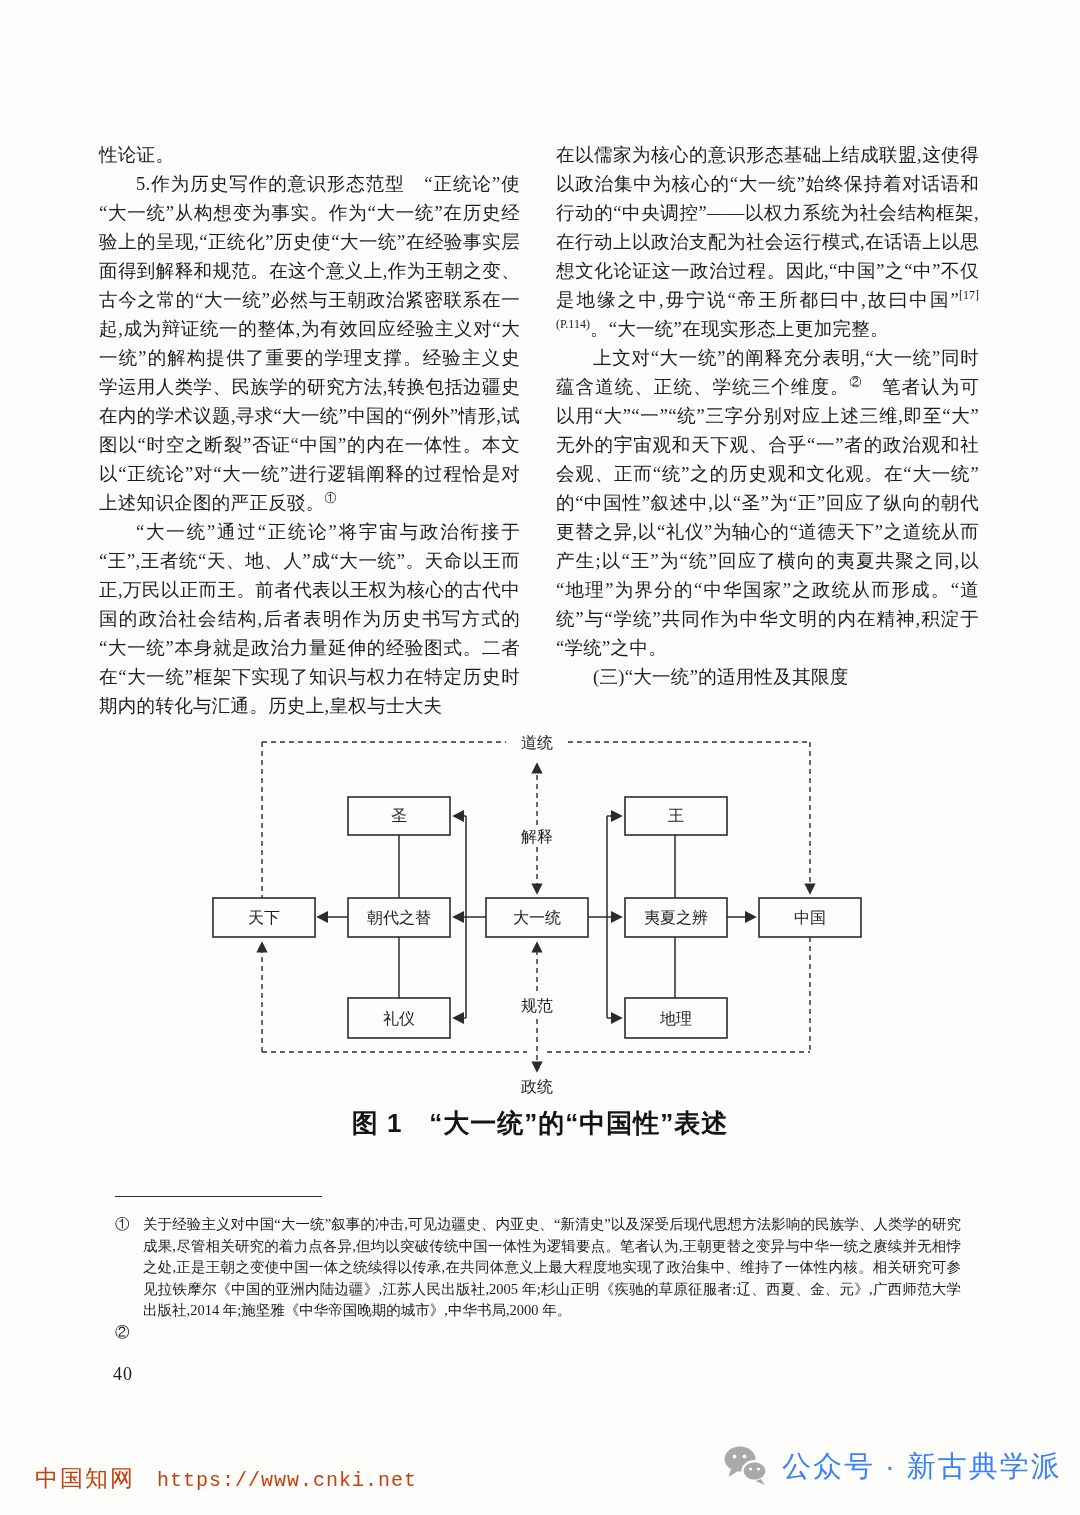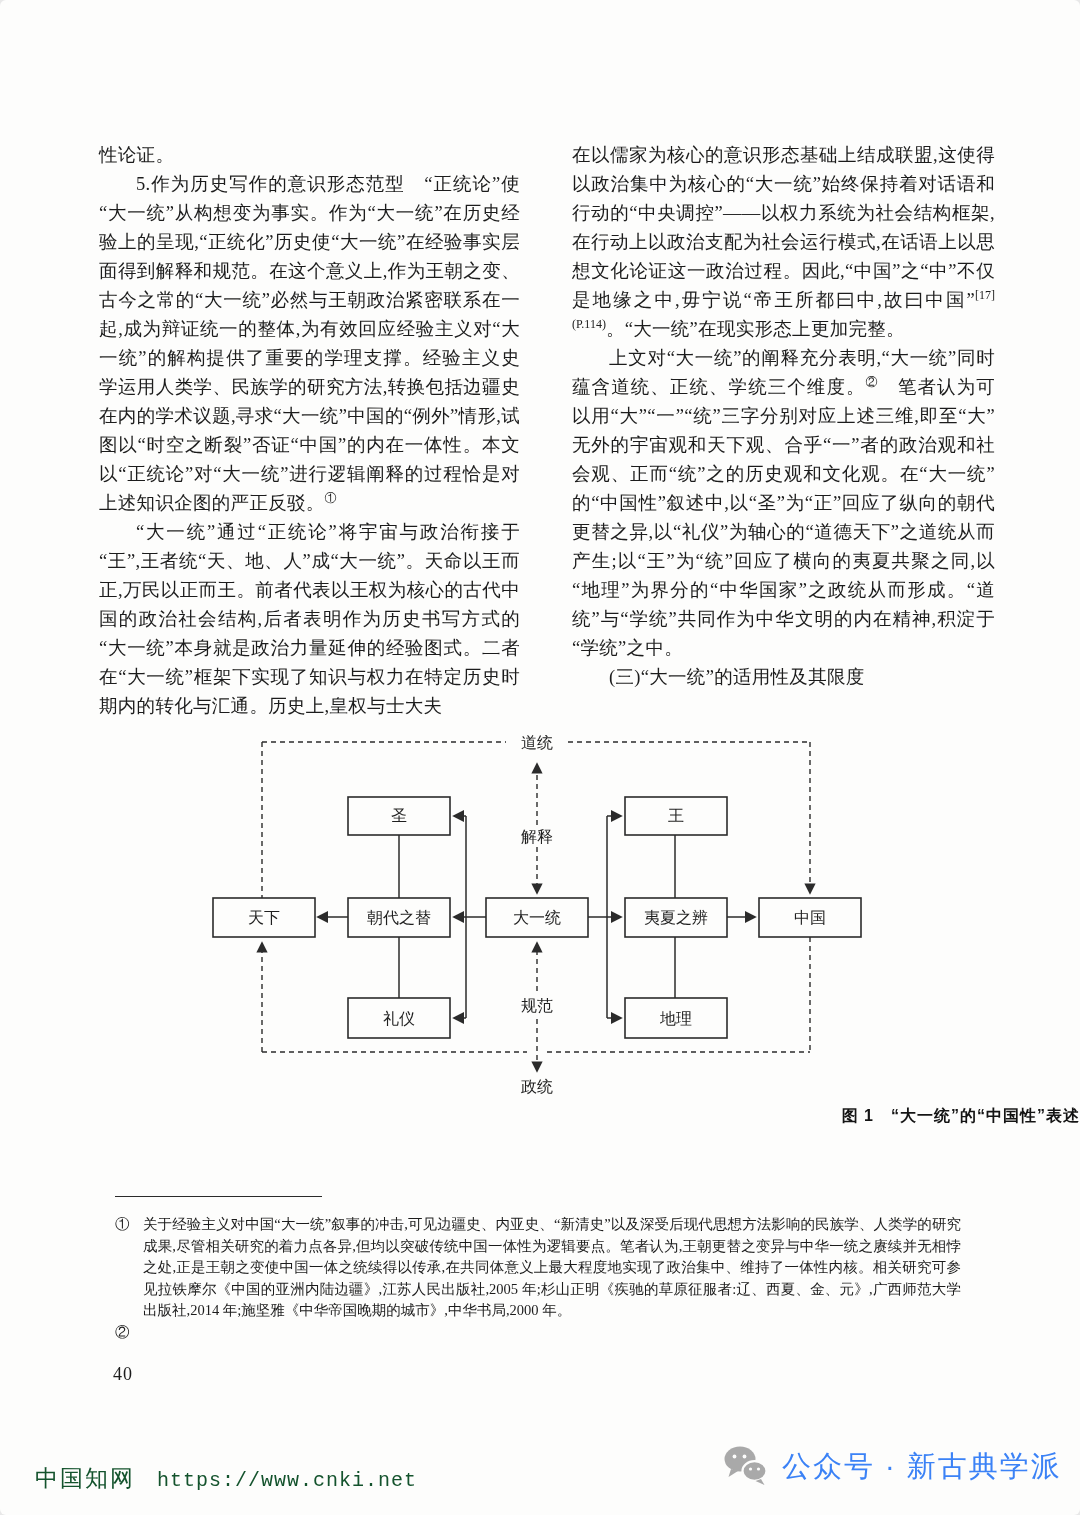--- a/index.html
+++ b/index.html
@@ -1,47 +1,46 @@
 <!DOCTYPE html>
 <html lang="zh"><head>
 <meta charset="utf-8">
 <style>
   html,body{margin:0;padding:0;background:#e8e8e8;}
   .page{
     position:relative;width:1080px;height:1515px;margin:0 auto;
     background:#fdfdfc;color:#1c1c1c;overflow:hidden;
     font-family:"Liberation Serif","DejaVu Serif",serif;
-    border-radius:6px;
   }
   .col{
     position:absolute;top:141px;width:421px;
     font-size:18.5px;line-height:29px;text-align:justify;
     letter-spacing:.3px;
   }
   .col-left{left:99px;}
-  .col-right{left:556px;width:423px;margin-left:16px;}
+  .col-right{left:556px;width:423px;}
   .para{margin:0;}
   .para.indent{text-indent:2em;}
   .para sup{font-size:12px;line-height:0;vertical-align:super;letter-spacing:0;}
   .figure{position:absolute;left:205px;top:735px;width:660px;height:365px;}
   .figure svg{display:block;}
   .fig-caption{
-    position:absolute;left:0;top:1106px;width:1080px;text-align:right;
+    position:absolute;left:0;top:1106px;width:1080px;text-align:center;
     font-family:"Liberation Sans","DejaVu Sans",sans-serif;
-    font-weight:700;font-size:16px;letter-spacing:1px;color:#141414;
+    font-weight:700;font-size:26px;letter-spacing:1px;color:#141414;
   }
   .fn-divider{position:absolute;left:115px;top:1196px;width:207px;border-top:1.6px solid #2a2a2a;}
   .footnotes{position:absolute;left:99px;top:1214px;width:862px;
     font-size:14.5px;line-height:21.5px;text-align:justify;}
   .footnote{position:relative;padding-left:44px;margin:0;}
   .fn-marker{position:absolute;left:16px;top:0;}
   .page-number{position:absolute;left:113px;top:1364px;font-size:18px;letter-spacing:1px;text-align:right;}
   .footer-left{
     position:absolute;left:35px;top:1452px;display:flex;align-items:baseline;gap:22px;
-    color:#14532d;
+    color:#c2410c;
   }
   .footer-left .cnki-name{font-size:23px;letter-spacing:2px;}
   .footer-left .cnki-url{font-family:Liberation Mono, monospace;
     font-size:20px;letter-spacing:1px;margin-top:17px;}
   .footer-right{
     position:absolute;left:722px;top:1444px;display:flex;align-items:center;gap:12px;
     color:#3b82f6;font-family:"Liberation Sans","DejaVu Sans",sans-serif;
   }
   .footer-right .wx-text{font-size:29px;letter-spacing:2px;}
   

